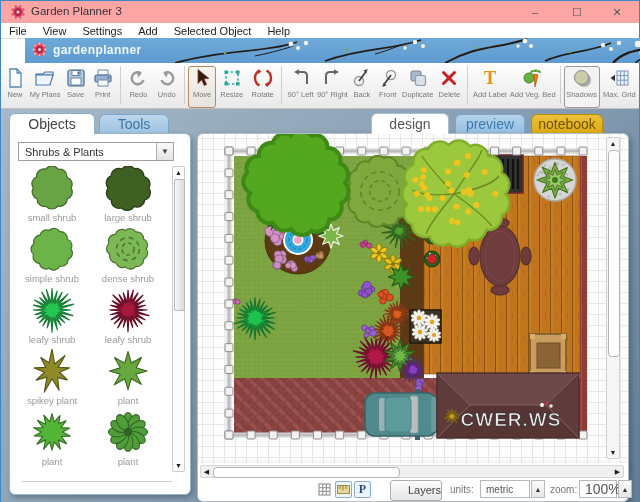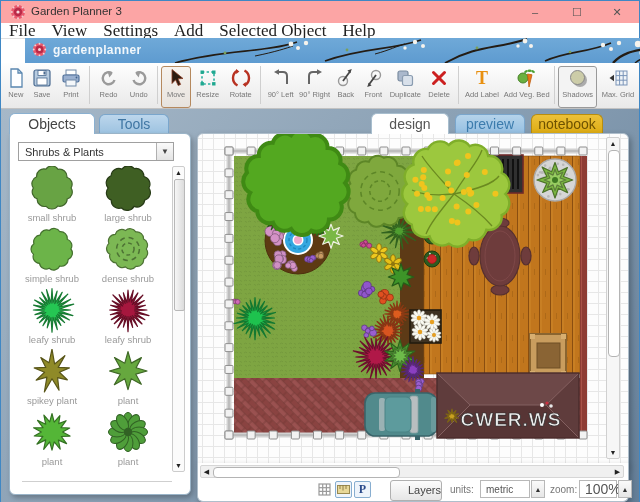--- a/index.html
+++ b/index.html
@@ -9,21 +9,21 @@
 
   
   #titlebar{position:absolute;left:0;top:0;width:100%;height:22px;background:#fca5a5;}
   #title-text{position:absolute;left:30px;top:4px;font-size:11.5px;color:#333;}
   #app-icon{position:absolute;left:9px;top:3px;}
   .winctl{position:absolute;top:0;width:40px;height:22px;text-align:center;line-height:22px;font-size:11px;color:#555;cursor:default;}
   #btn-min{right:84px;} #btn-max{right:42px;} #btn-close{right:2px;}
 
   
   #menubar{position:absolute;left:0;top:22px;width:100%;height:15px;background:#fff;border-bottom:1px solid #e0e0e0;display:flex;align-items:center;}
-  .menu-item{font-size:17px;color:#222;padding:0 8px;font-family:Liberation Serif, serif;}
+  .menu-item{font-size:11px;color:#222;padding:0 8px;}
 
   
   #banner{position:absolute;left:0;top:37px;width:100%;height:25px;background:linear-gradient(#6fa9d8,#5e9bd0);overflow:hidden;margin-left:24px;}
   #logo{position:absolute;left:7px;top:4px;display:flex;align-items:center;gap:6px;z-index:2;}
   #logo-text{color:#f2f7fb;font-size:12px;font-weight:bold;letter-spacing:.4px;}
 
   
   #toolbar{position:absolute;left:0;top:62px;width:100%;height:46px;background:linear-gradient(#fefefe,#e9e9e9);border-bottom:1px solid #c2c2c2;display:flex;align-items:flex-start;padding-left:2px;box-sizing:border-box;white-space:nowrap;overflow:hidden;}
   .tbtn{display:inline-flex;flex-direction:column;align-items:center;justify-content:flex-start;height:40px;margin-top:3px;border:1px solid transparent;border-radius:3px;}
   .tbtn svg{width:22px;height:22px;flex:none;}
@@ -181,20 +181,27 @@
     </svg>
   </div>
 
   <div id="toolbar">
     <div class="tbtn" style="width:26px">
       <svg viewBox="0 0 22 22">
           <path d="M6,2 h7 l4,4 v14 h-11 z" fill="#fff" stroke="#5a87b0" stroke-width="1.3"></path>
           <path d="M13,2 v4 h4" fill="none" stroke="#5a87b0" stroke-width="1.3"></path>
         </svg>
       <span class="tlabel">New</span>
+    </div>
+    <div class="tbtn" style="width:40px">
+      <svg viewBox="0 0 22 22">
+          <path d="M2,7 h7 l2,-2 h8 v3 h-17 z" fill="#dce8f4" stroke="#4a7ab0" stroke-width="1.2"></path>
+          <path d="M2,8 h17 l-3,10 h-14 z" fill="#eef4fa" stroke="#4a7ab0" stroke-width="1.2"></path>
+        </svg>
+      <span class="tlabel">My Plans</span>
     </div>
     <div class="tbtn" style="width:27px">
       <svg viewBox="0 0 22 22">
           <rect x="3" y="3" width="16" height="16" rx="2" fill="#b8cce0" stroke="#4a6a90" stroke-width="1.2"></rect>
           <rect x="7" y="3.5" width="8" height="5" fill="#fff" stroke="#4a6a90" stroke-width=".8"></rect>
           <rect x="12.5" y="4.5" width="2" height="3" fill="#4a6a90"></rect>
           <rect x="6" y="11" width="10" height="7" fill="#fff" stroke="#4a6a90" stroke-width=".8"></rect>
         </svg>
       <span class="tlabel">Save</span>
     </div>

